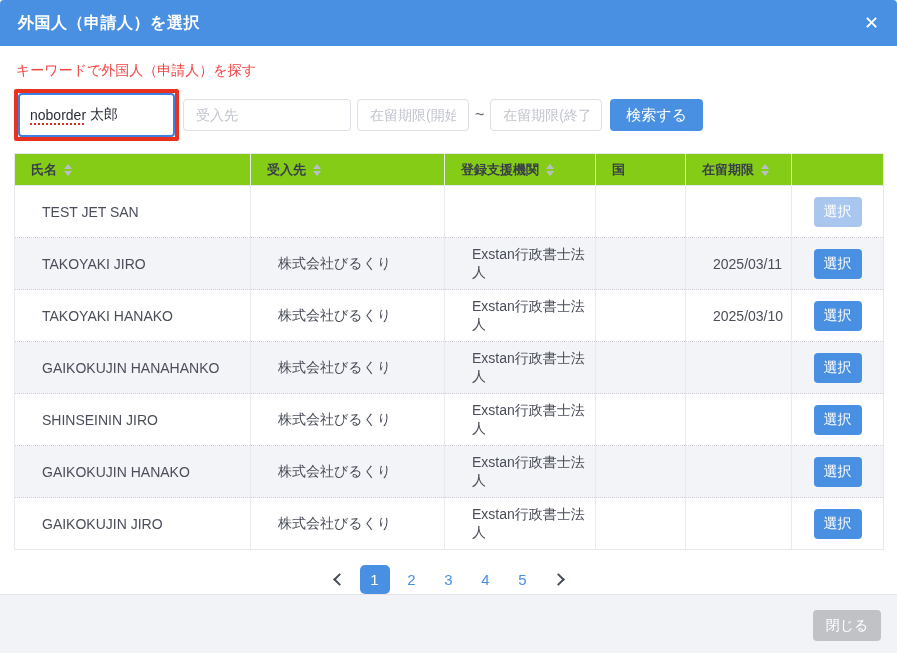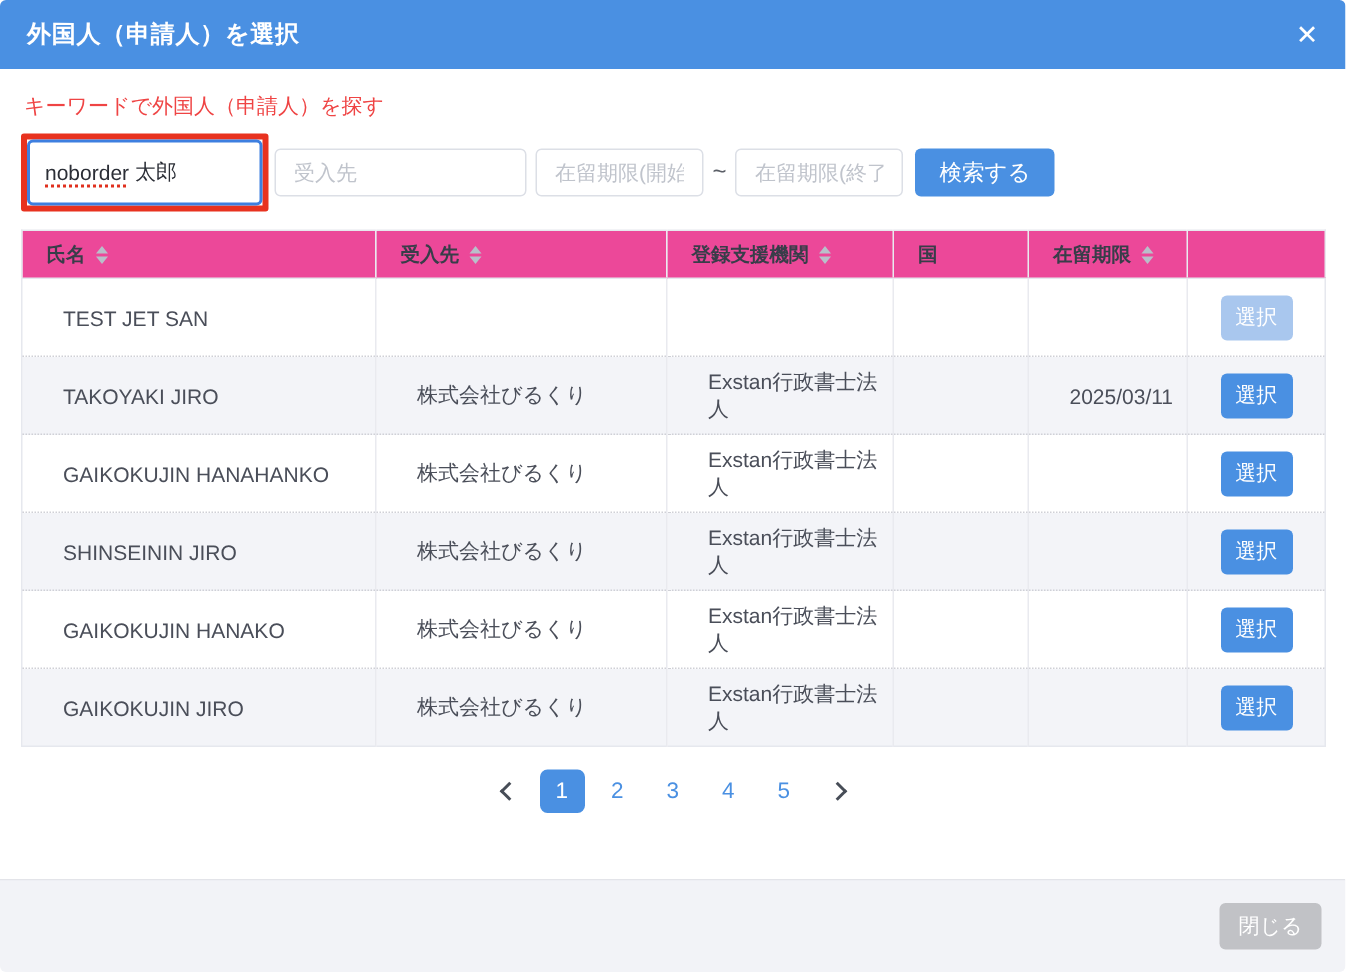--- a/index.html
+++ b/index.html
@@ -72,21 +72,21 @@
     border: 1px solid #e6e8ee;
     font-size: 14px;
   }
   .data-table col.c1 { width: 236px; }
   .data-table col.c2 { width: 194px; }
   .data-table col.c3 { width: 151px; }
   .data-table col.c4 { width: 90px; }
   .data-table col.c5 { width: 106px; }
   .data-table col.c6 { width: 92px; }
   .data-table thead th {
-    background: #ec4899;
+    background: #84cc16;
     height: 32px;
     text-align: left; padding-left: 16px;
     font-size: 13px; font-weight: bold; color: #383d49;
     border-bottom: 1px solid #e6e8ee;
   }
   .data-table thead th + th, .data-table tbody td + td { border-left: 1px solid #e9eaef; }
   .data-table tbody td {
     height: 52px; padding-left: 27px;
     color: #4a4e59; background: #fff;
   }
@@ -207,20 +207,28 @@
             <td></td>
             <td></td>
             <td class="cell-select"><button class="btn-select disabled" disabled="">選択</button></td>
           </tr>
           <tr>
             <td>TAKOYAKI JIRO</td>
             <td>株式会社びるくり</td>
             <td>Exstan行政書士法人</td>
             <td></td>
             <td>2025/03/11</td>
+            <td class="cell-select"><button class="btn-select">選択</button></td>
+          </tr>
+          <tr>
+            <td>TAKOYAKI HANAKO</td>
+            <td>株式会社びるくり</td>
+            <td>Exstan行政書士法人</td>
+            <td></td>
+            <td>2025/03/10</td>
             <td class="cell-select"><button class="btn-select">選択</button></td>
           </tr>
           <tr>
             <td>GAIKOKUJIN HANAHANKO</td>
             <td>株式会社びるくり</td>
             <td>Exstan行政書士法人</td>
             <td></td>
             <td></td>
             <td class="cell-select"><button class="btn-select">選択</button></td>
           </tr>

